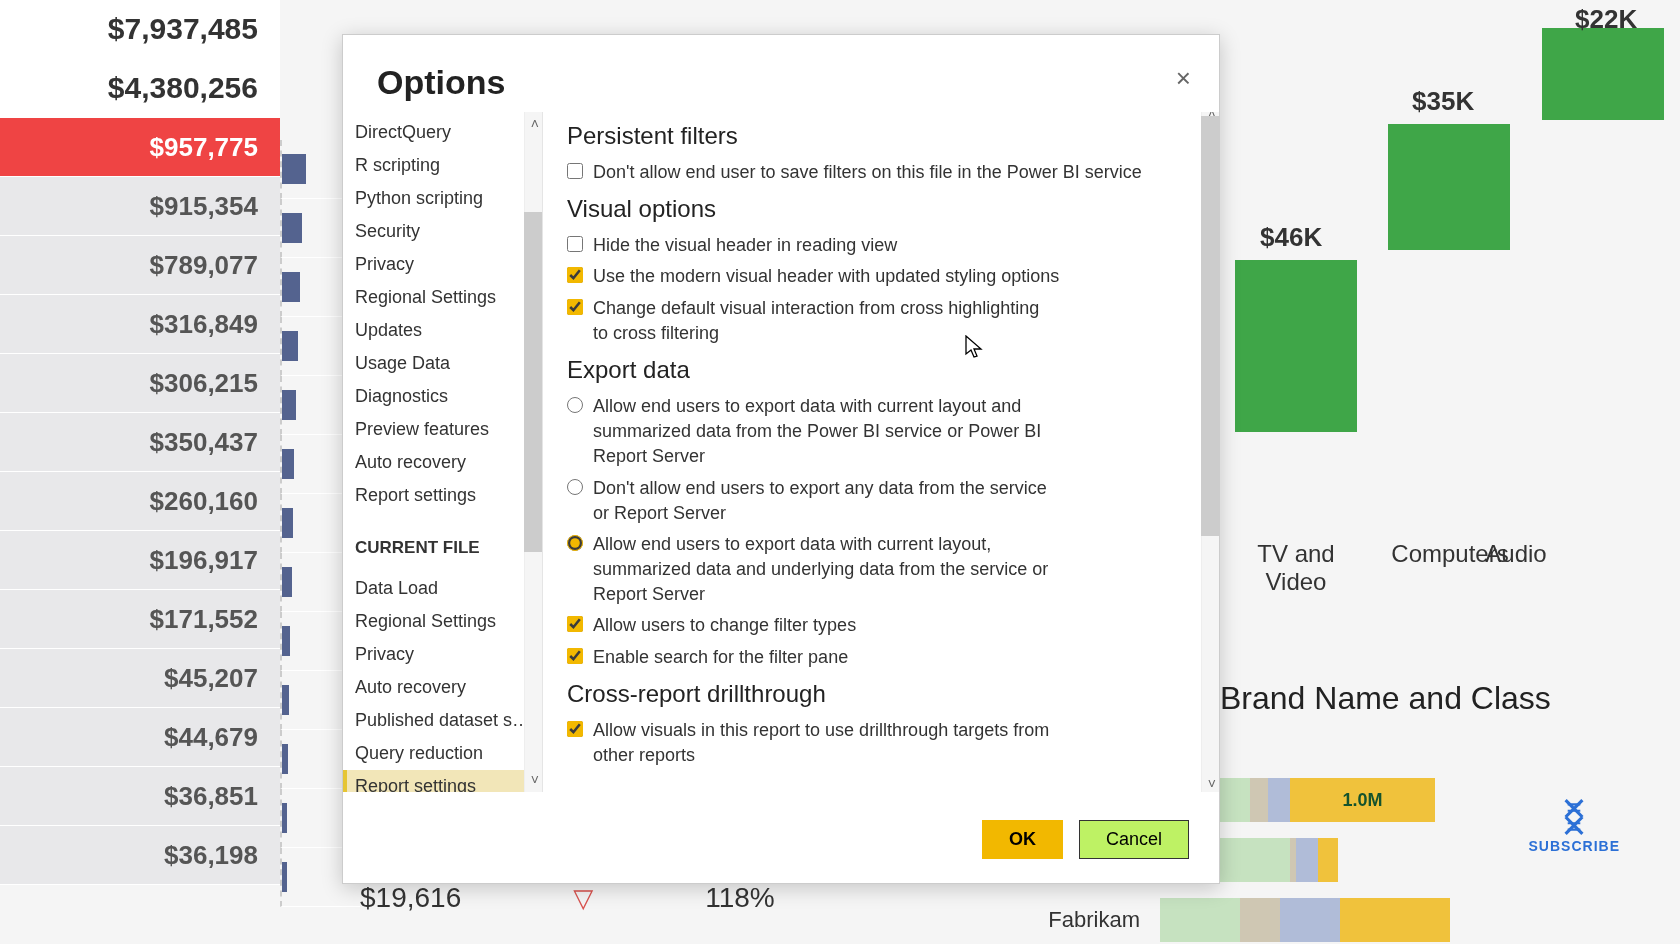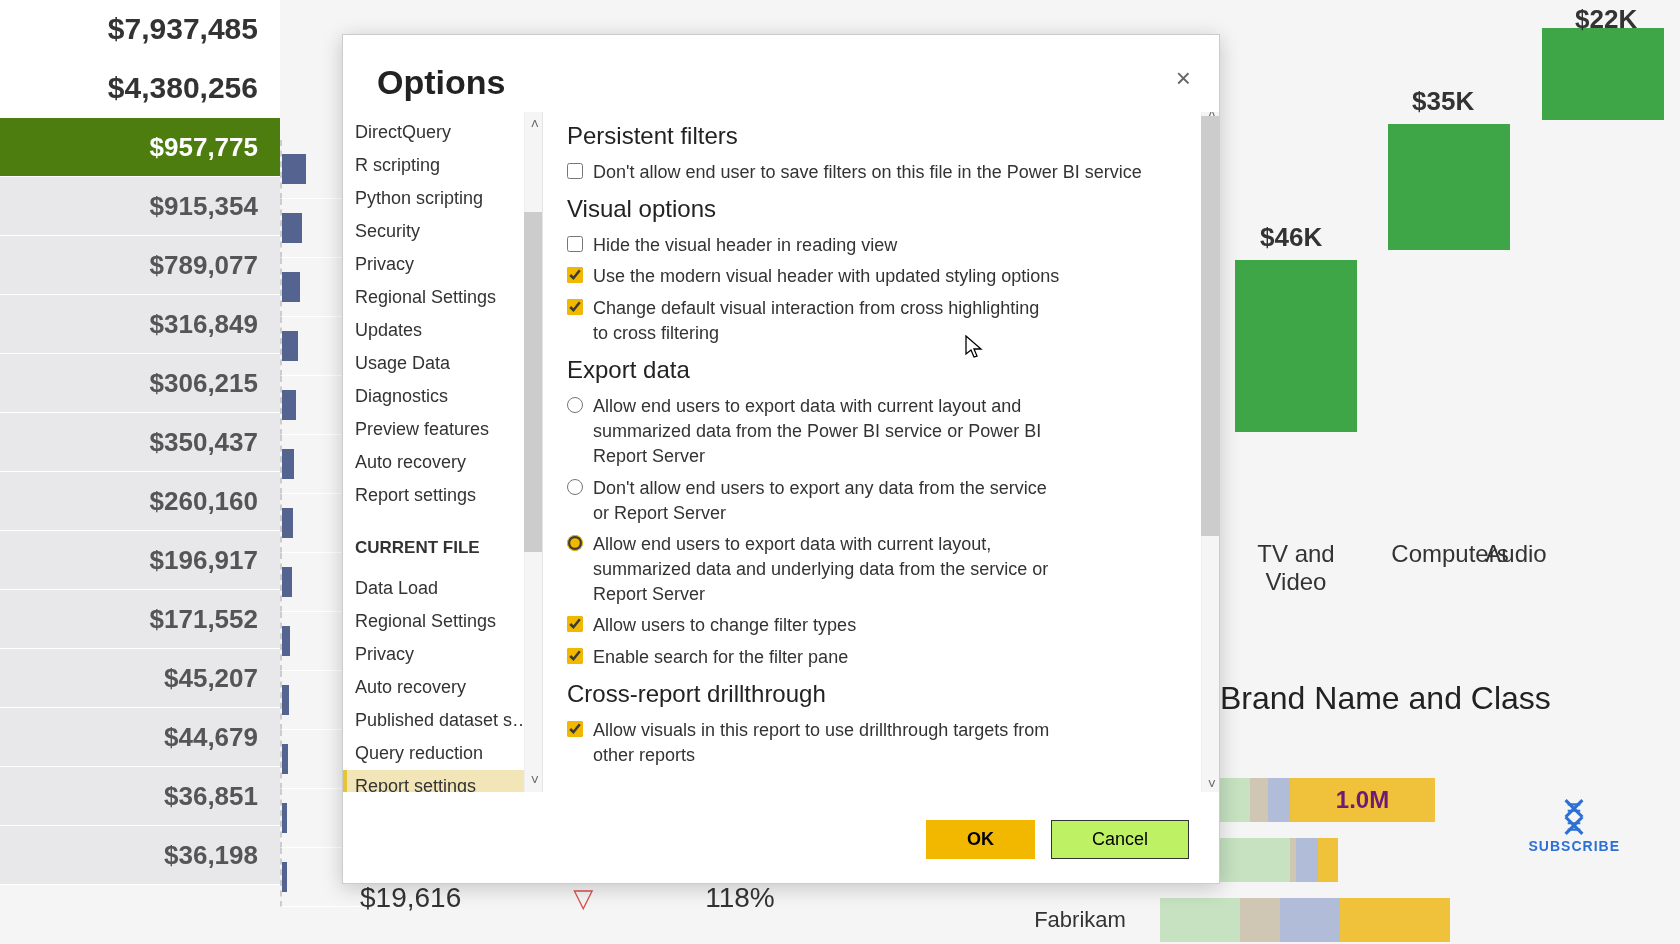--- a/index.html
+++ b/index.html
@@ -1,36 +1,36 @@
 <!DOCTYPE html>
 <html><head>
 <meta charset="utf-8">
 <style>
 *{box-sizing:border-box;margin:0;padding:0;font-family:"Segoe UI",Arial,sans-serif}
 body{width:1680px;height:944px;overflow:hidden;background:#f5f5f5;position:relative}
 .bg{position:absolute;inset:0}
 .leftcol{position:absolute;left:0;top:0;width:280px}
 .leftcol .row{height:59px;display:flex;align-items:center;justify-content:flex-end;padding-right:22px;font-size:26px;font-weight:600;color:#555;background:#e8e8ea;border-bottom:1px solid #fff}
 .leftcol .row.top{font-size:30px;color:#333;background:#fff}
-.leftcol .row.sel{background:#4d7c0f;color:#fff}
+.leftcol .row.sel{background:#ef4444;color:#fff}
 .sparkcol{position:absolute;left:280px;top:140px;width:80px}
 .sparkcol .srow{height:59px;display:flex;align-items:center;border-bottom:1px solid #fff;background:#f5f5f5;border-left:2px dashed #ccc}
 .sparkcol .srow .sbar{height:30px;background:#2c3e75;opacity:.8}
 .botrow{position:absolute;left:360px;top:882px;display:flex;gap:112px;font-size:28px;color:#333;align-items:center}
 .botrow .arrow{color:#d9534f;font-size:26px}
 .bar{position:absolute;background:#3fa648}
 .barlabel{position:absolute;font-size:26px;color:#333;font-weight:600;white-space:nowrap}
 .catlabel{position:absolute;font-size:24px;color:#333;text-align:center;width:140px}
 .title-right{position:absolute;left:1220px;top:680px;font-size:32px;color:#222}
 .stack{position:absolute;left:1160px;top:770px}
 .stackrow{position:relative;height:60px;display:flex;align-items:center}
-.stackrow span.lbl{font-size:22px;color:#333;position:absolute;left:-140px;width:120px;text-align:center}
+.stackrow span.lbl{font-size:22px;color:#333;position:absolute;left:-140px;width:120px;text-align:right}
 .stackrow .seg{height:44px}
 .seg.a{background:#c6e2c0}.seg.b{background:#cfc7b3}.seg.c{background:#b0bcd8}.seg.d{background:#f0c23c}
-.seg .val{font-size:24px;font-weight:700;color:#701a75;display:flex;align-items:center;justify-content:center;height:100%}
+.seg .val{font-size:18px;font-weight:700;color:#14532d;display:flex;align-items:center;justify-content:center;height:100%}
 .subscribe{position:absolute;right:60px;bottom:90px;display:flex;flex-direction:column;align-items:center;color:#2c70d6;font-size:14px;font-weight:700;letter-spacing:1px}
 .subscribe svg{width:42px;height:42px}
 
 
 .dialog{position:absolute;left:342px;top:34px;width:878px;height:850px;background:#fff;border:1px solid #ccc;box-shadow:0 4px 20px rgba(0,0,0,.2)}
 .dialog .hdr{display:flex;justify-content:space-between;align-items:flex-start;padding:28px 20px 10px 34px}
 .dialog .hdr h1{font-size:34px;font-weight:600;color:#222}
 .dialog .close{font-size:26px;color:#666;background:none;border:none;cursor:pointer;padding:0 8px}
 .dialog .body{display:flex;height:680px}
 .sidebar{width:200px;border-right:1px solid #e5e5e5;height:100%;overflow:hidden;position:relative}
@@ -44,21 +44,21 @@
 .sidebar li.sel{background:#f2e6b8;border-left:4px solid #e6c534;padding-left:8px}
 .main{flex:1;padding:0 20px 0 24px;overflow:hidden;position:relative}
 .main .mscroll{position:absolute;right:0;top:0;bottom:0;width:18px;background:#f5f5f5;border-left:1px solid #eee}
 .main .mthumb{position:absolute;right:0;top:4px;width:18px;height:420px;background:#ccc}
 .main .marr{position:absolute;right:3px;font-size:14px;color:#666}
 .main .marr.up{top:-6px}.main .marr.dn{bottom:0}
 .main h2{font-size:24px;font-weight:400;color:#222;margin:10px 0}
 .opt{display:flex;align-items:flex-start;margin:6px 0;font-size:18px;color:#333;line-height:1.4}
 .opt input{margin-right:10px;margin-top:3px;width:16px;height:16px;accent-color:#f2b800}
 .buttons{position:absolute;right:30px;bottom:24px;display:flex;gap:16px}
-.buttons button{padding:8px 40px;font-size:18px;border:1px solid #333;cursor:pointer}
+.buttons button{padding:8px 26px;font-size:18px;border:1px solid #333;cursor:pointer}
 .buttons .ok{background:#f2b800;border-color:#f2b800;color:#000;font-weight:600}
 .buttons .cancel{background:#bef264}
 .cursor{position:absolute;left:965px;top:335px;width:18px;height:24px;pointer-events:none}
 </style>
 </head>
 <body>
 
 <div class="bg">
   <div class="leftcol" id="leftcol">
       <div class="row top">$7,937,485</div>

